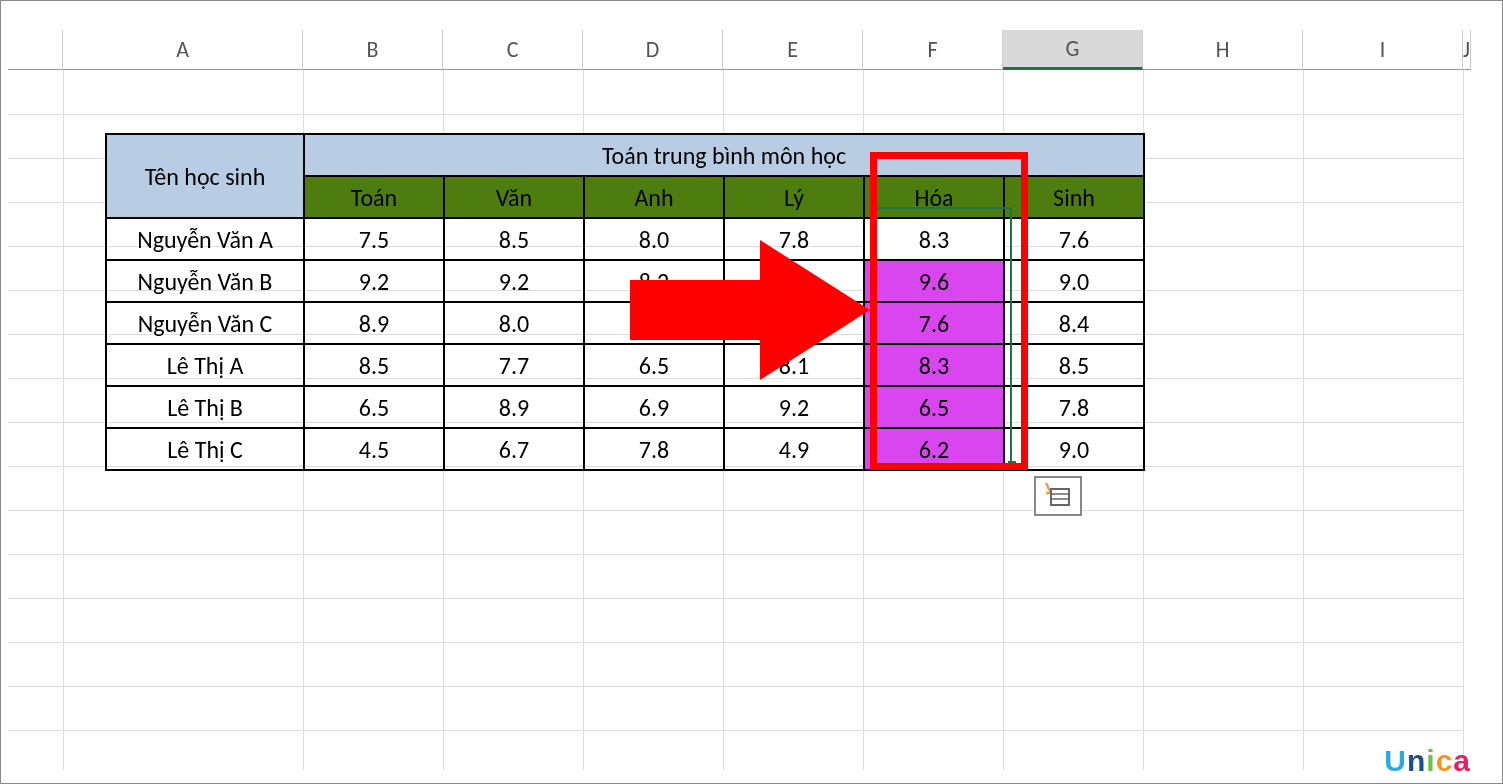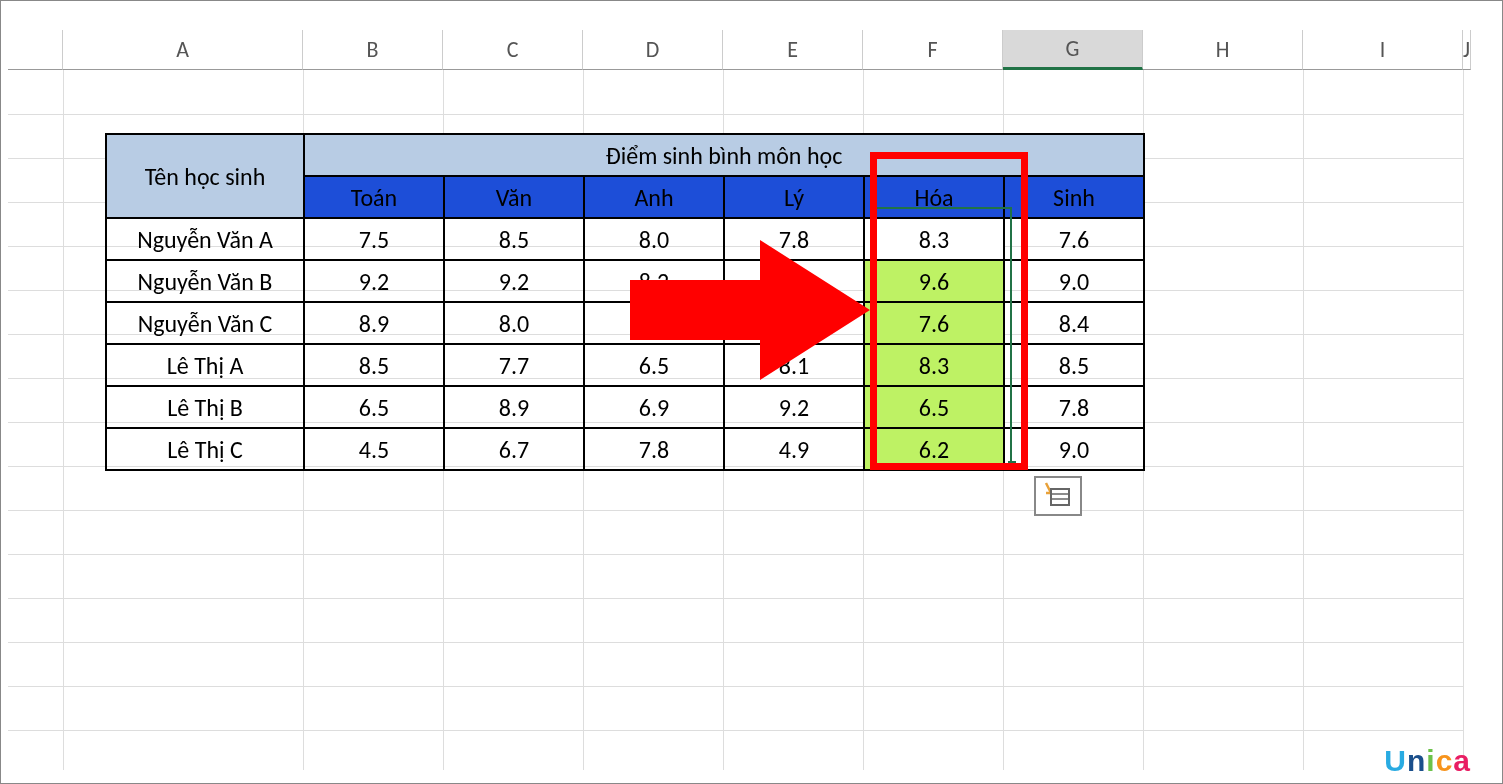--- a/index.html
+++ b/index.html
@@ -63,27 +63,27 @@
     padding: 0;
     font-weight: 400;
   }
   .datatable td, .datatable th { height: 42px; }
   .hdr-main {
     background: #b8cce4;
     font-weight: 700;
     font-size: 24px;
   }
   .hdr-sub {
-    background: #1d4ed8;
+    background: #4d7c0f;
     font-weight: 700;
     font-size: 24px;
   }
   .col-name { width: 198px; }
   .col-subj { width: 140px; }
-  .sel-cell { background: #bef264; }
+  .sel-cell { background: #d946ef; }
   .first-sel { background: #ffffff; }
 
   
   .sel-border {
     position: absolute;
     border: 2px solid #217346;
     pointer-events: none;
   }
   .sel-handle {
     position: absolute;
@@ -180,21 +180,21 @@
   <div class="hline" style="top:528px"></div>
   <div class="hline" style="top:572px"></div>
   <div class="hline" style="top:616px"></div>
   <div class="hline" style="top:660px"></div>
 </div>
 
 <table class="datatable" cellspacing="0" cellpadding="0">
   <tbody>
       <tr>
     <th rowspan="2" class="hdr-main col-name">Tên học sinh</th>
-    <th colspan="6" class="hdr-main">Điểm sinh bình môn học</th>
+    <th colspan="6" class="hdr-main">Toán trung bình môn học</th>
   </tr>
   <tr>
     <th class="hdr-sub col-subj">Toán</th>
     <th class="hdr-sub col-subj">Văn</th>
     <th class="hdr-sub col-subj">Anh</th>
     <th class="hdr-sub col-subj">Lý</th>
     <th class="hdr-sub col-subj">Hóa</th>
     <th class="hdr-sub col-subj">Sinh</th>
   </tr>
   <tr>

